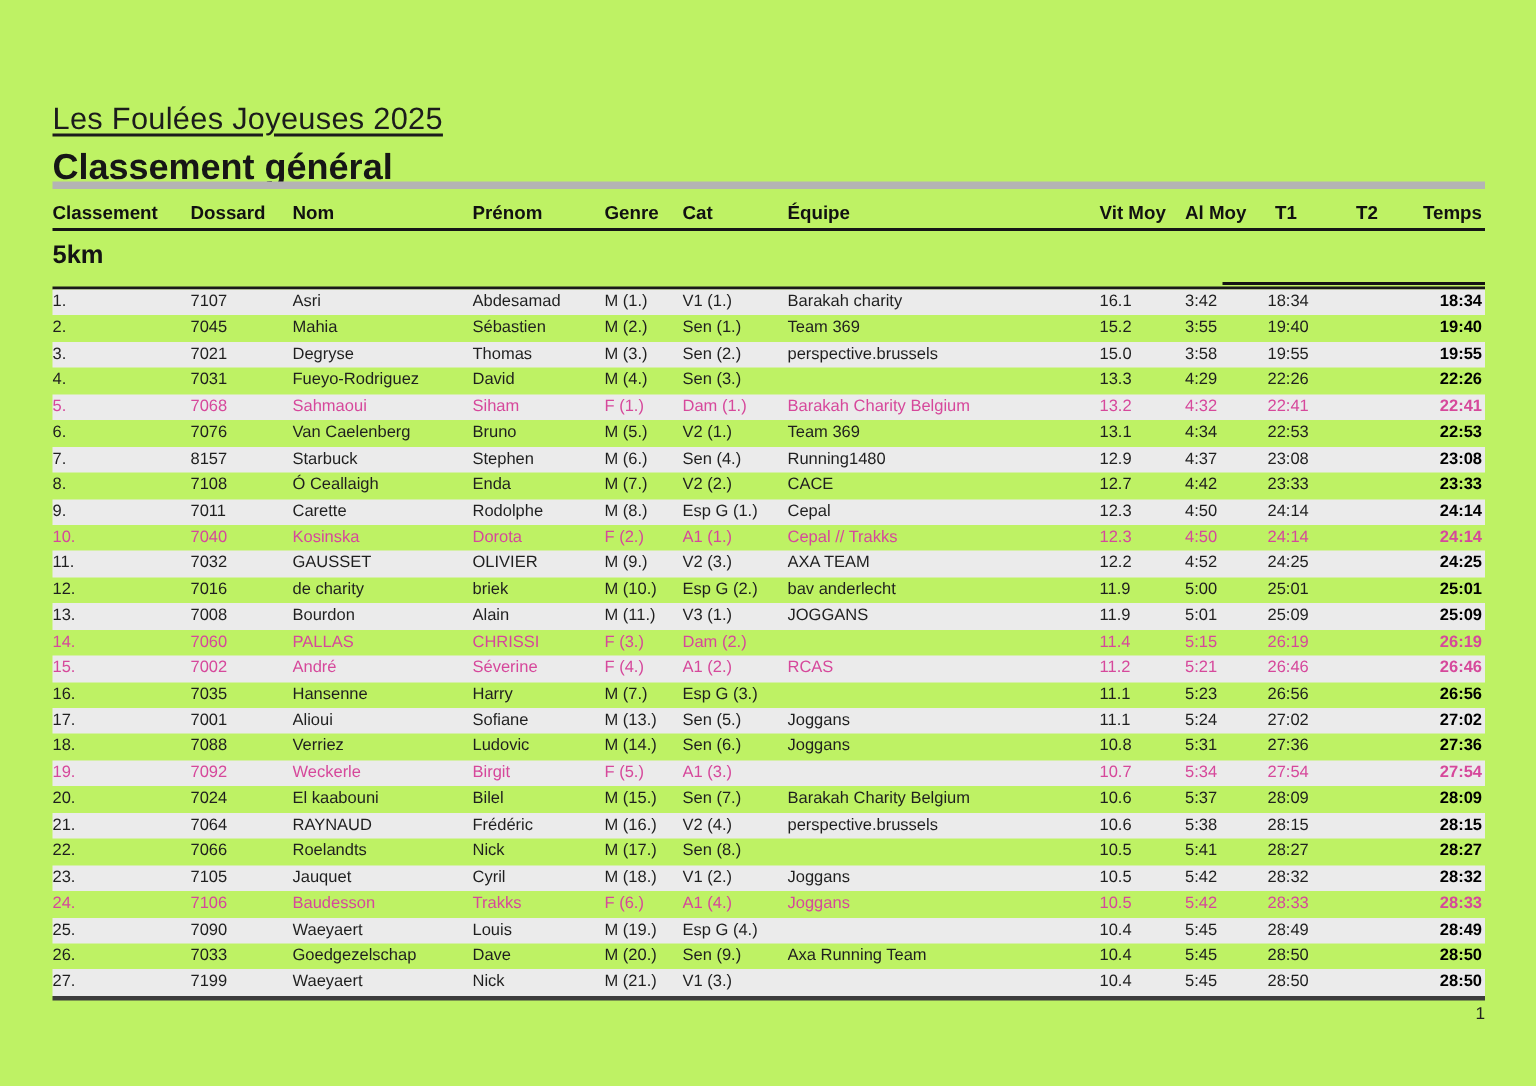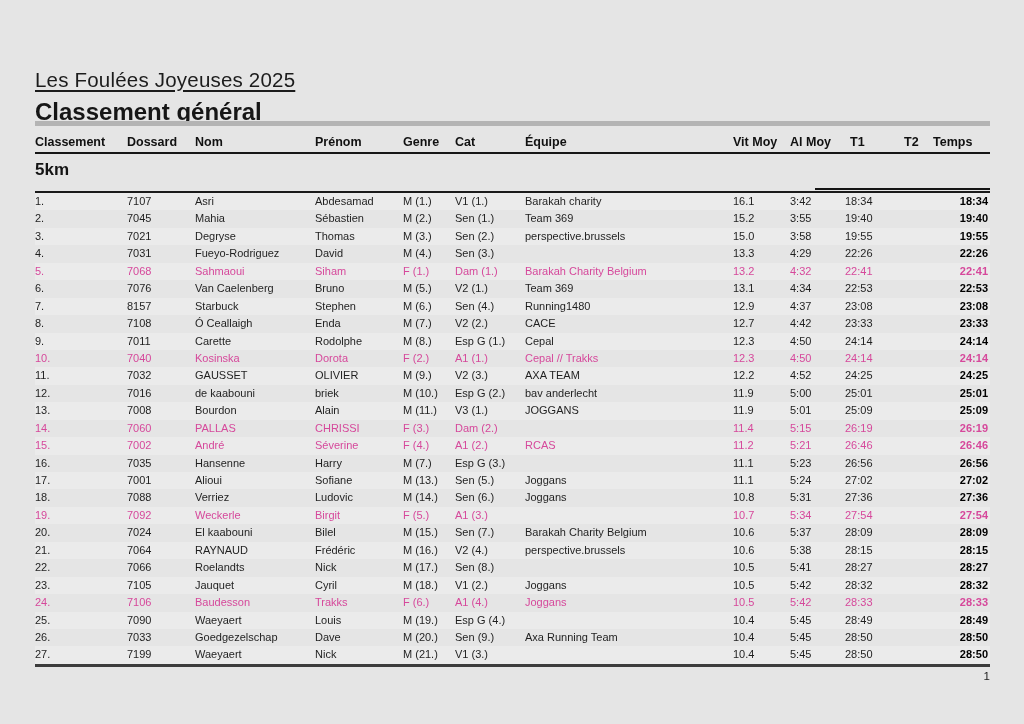--- a/index.html
+++ b/index.html
@@ -6,21 +6,21 @@
     margin: 0; padding: 0;
     background: #ffffff;
     font-family: "Liberation Sans", "DejaVu Sans", sans-serif;
     color: #1c1c1c;
     -webkit-font-smoothing: antialiased;
   }
   .page {
     position: relative;
     width: 1024px;
     height: 724px;
-    background: #e5e5e5;
+    background: #bef264;
     overflow: hidden;
   }
   .event-title {
     position: absolute;
     left: 35px; top: 68px;
     margin: 0;
     font-size: 20.5px;
     font-weight: 400;
     text-decoration: underline;
     text-underline-offset: 3px;
@@ -52,21 +52,21 @@
     left: 35px; top: 133px;
     height: 19px;
     font-size: 12.5px;
     font-weight: 700;
     line-height: 19px;
     color: #111;
   }
   .colheads .h { white-space: nowrap; overflow: visible; }
   .colheads .h-t1 { padding-left: 5px; }
   .colheads .h-t2 { padding-left: 9px; }
-  .colheads .h-temps { padding-right: 2px; }
+  .colheads .h-temps { text-align: right; padding-right: 2px; }
   .headrule {
     position: absolute;
     left: 35px; top: 152px;
     width: 955px; height: 2px;
     background: #161616;
   }
   .section-label {
     position: absolute;
     left: 35px; top: 160px;
     margin: 0;
@@ -292,21 +292,21 @@
     <span class="c">AXA TEAM</span>
     <span class="c">12.2</span>
     <span class="c">4:52</span>
     <span class="c">24:25</span>
     <span class="c"></span>
     <span class="c c-temps">24:25</span>
   </div>
       <div class="trow grid">
     <span class="c">12.</span>
     <span class="c">7016</span>
-    <span class="c">de kaabouni</span>
+    <span class="c">de charity</span>
     <span class="c">briek</span>
     <span class="c">M (10.)</span>
     <span class="c">Esp G (2.)</span>
     <span class="c">bav anderlecht</span>
     <span class="c">11.9</span>
     <span class="c">5:00</span>
     <span class="c">25:01</span>
     <span class="c"></span>
     <span class="c c-temps">25:01</span>
   </div>

